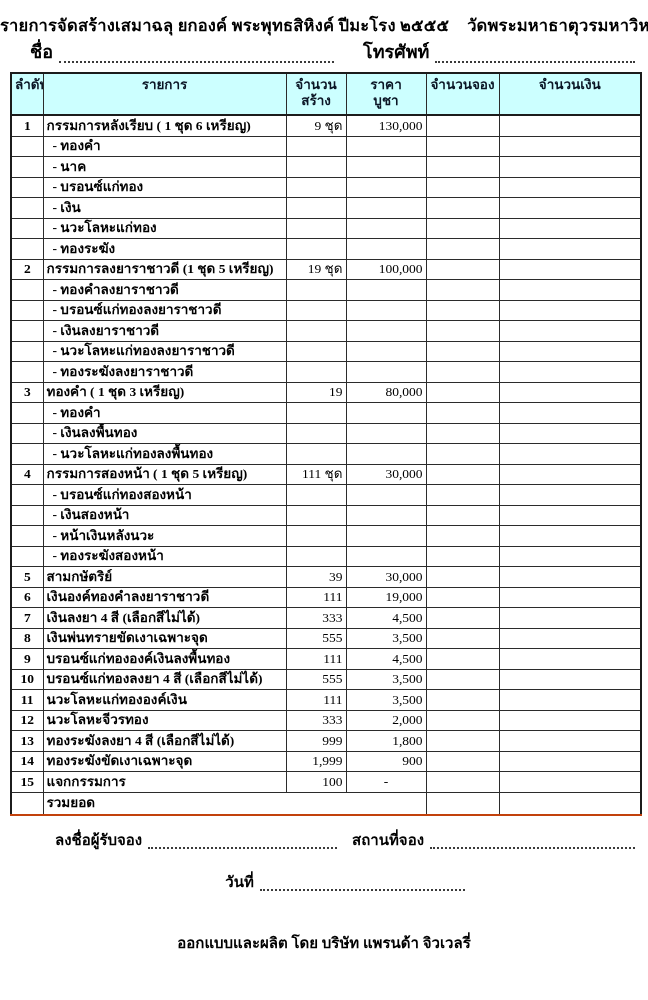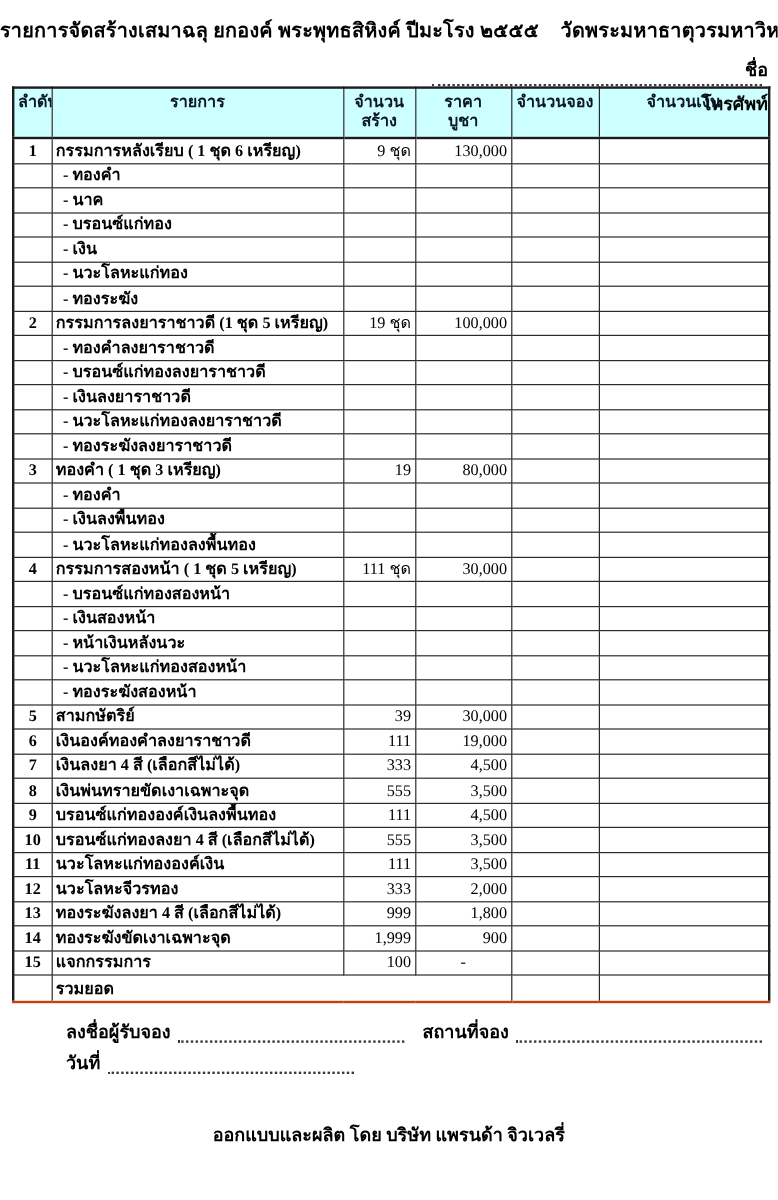--- a/index.html
+++ b/index.html
@@ -21,24 +21,23 @@
     letter-spacing: 0.2px;
     white-space: nowrap;
   }
   .doc-title .gap { display: inline-block; width: 18px; }
 
   
   .name-line {
     display: flex;
     align-items: flex-end;
     margin: 8px 8px 6px 30px;
-    font-size: 15px;
+    font-size: 18px;
     font-weight: bold;
     height: 20px;
-    flex-direction: column;
   }
   .dots {
     border-bottom: 2px dotted #3a3a3a;
     margin: 0 5px 3px 6px;
     height: 12px;
   }
   .name-line .name-dots { width: 275px; }
   .name-line .phone-dots { flex: 1 1 auto; }
   .name-line .phone-label { margin-left: 24px; }
 
@@ -87,21 +86,21 @@
   .c-reserve, .c-amount { }
 
   .total-row td { height: 21px; border-top: 1px solid #2b2b2b; border-bottom: 2px solid #c2410c; }
   .total-label { font-weight: bold; text-align: left; padding-left: 18px; }
 
   
   .sign-block { margin: 14px 8px 0 55px; font-size: 15px; font-weight: bold; }
   .sign-row { display: flex; align-items: flex-end; height: 22px; }
   .sign-row .fill { flex: 1 1 auto; }
   .sign-row .tail { width: 205px; flex: 0 0 auto; }
-  .sign-row.date-row { justify-content: flex-start; margin-top: 4px; }
+  .sign-row.date-row { justify-content: center; margin-top: 20px; }
   .sign-row .place-label { margin-left: 10px; }
 
   
   .footer-center { text-align: center; font-size: 15px; font-weight: bold; margin-top: 38px; line-height: 1.55; }
 </style>
 </head>
 <body>
 
 <div class="page">
 
@@ -299,28 +298,20 @@
         <tr>
       <td class="c-no"></td>
       <td class="c-item sub">- หน้าเงินหลังนวะ</td>
       <td class="c-qty"></td>
       <td class="c-price"></td>
       <td class="c-reserve"></td>
       <td class="c-amount"></td>
     </tr>
         <tr>
       <td class="c-no"></td>
-      <td class="c-item sub">- นวะโลหะแก่ทองสองหน้า</td>
-      <td class="c-qty"></td>
-      <td class="c-price"></td>
-      <td class="c-reserve"></td>
-      <td class="c-amount"></td>
-    </tr>
-        <tr>
-      <td class="c-no"></td>
       <td class="c-item sub">- ทองระฆังสองหน้า</td>
       <td class="c-qty"></td>
       <td class="c-price"></td>
       <td class="c-reserve"></td>
       <td class="c-amount"></td>
     </tr>
         <tr>
       <td class="c-no">5</td>
       <td class="c-item">สามกษัตริย์</td>
       <td class="c-qty">39</td>

